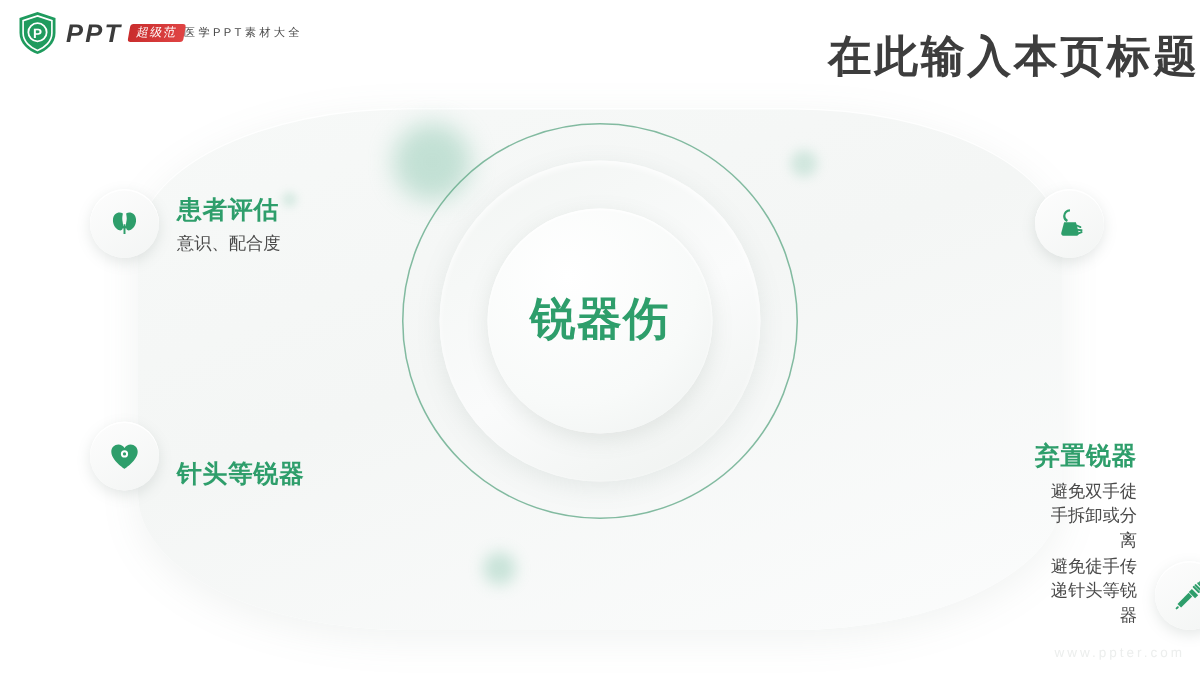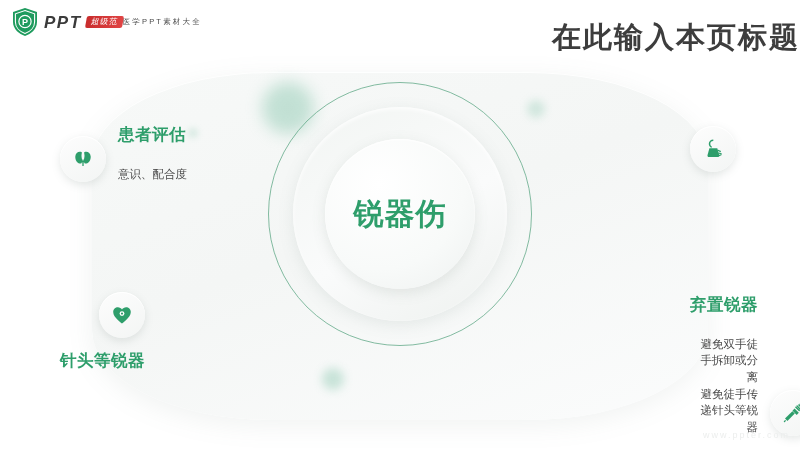--- a/index.html
+++ b/index.html
@@ -189,27 +189,27 @@
     font-size: 16.5px;
     font-weight: bold;
     color: #2e9e6b;
     letter-spacing: 0.5px;
     line-height: 1.2;
     white-space: nowrap;
   }
   .item .t-desc {
     font-size: 11.5px;
     color: #4a4a4a;
-    margin-top: 21px;
+    margin-top: 5px;
     line-height: 1.45;
     white-space: pre-line;
   }
 
   #item-tl { left: 60px; top: 124px; }
-  #item-bl { left: 60px; top: 290px; flex-direction: column; }
+  #item-bl { left: 60px; top: 279px; }
   #item-tr { left: 690px; top: 124px; }
   #item-br { left: 690px; top: 294px; }
   .item.right { left: auto; }
   #item-tr, #item-br { transform: translateX(-46px); }
   #item-tr { left: 736px; }
   #item-br { left: 736px; }
 
   
   #watermark {
     position: absolute;

